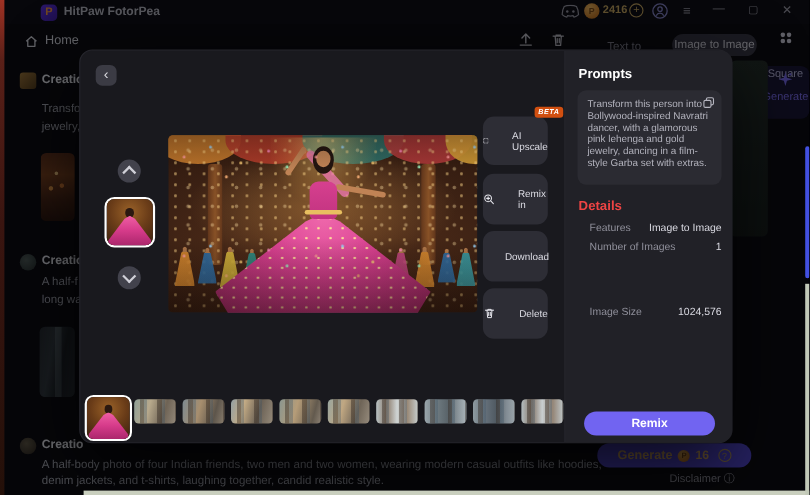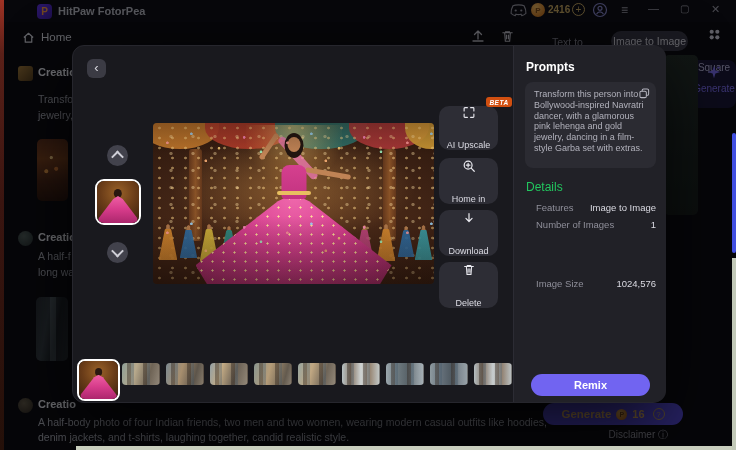--- a/index.html
+++ b/index.html
@@ -140,21 +140,21 @@
   .arm-l{position:absolute;left:36%;top:13%;width:30px;height:5px;background:#c08355;border-radius:3px;transform:rotate(-56deg);}
   .arm-r{position:absolute;left:54%;top:30%;width:46px;height:5px;background:#c08355;border-radius:3px;transform:rotate(10deg);}
   .dupatta{position:absolute;left:42%;top:19%;width:54px;height:8px;background:rgba(240,120,180,0.75);border-radius:4px;transform:rotate(48deg);}
   .hair{position:absolute;left:50%;top:6.5%;width:19px;height:25px;transform:translateX(-50%);background:#221510;border-radius:50%;}
   .head{position:absolute;left:50%;top:8.5%;width:13px;height:15px;transform:translateX(-50%);background:#c08355;border-radius:50%;}
   .heroshade{position:absolute;inset:0;
     background:linear-gradient(180deg,rgba(18,8,4,0.28) 0%,transparent 20%,transparent 58%,rgba(18,8,4,0.45) 100%);}
 
   
   .act{left:366px;width:59px;height:44px;border-radius:10px;background:#2d2d35;
-    display:flex;flex-direction:column;align-items:center;justify-content:center;gap:21px;}
+    display:flex;flex-direction:row;align-items:center;justify-content:center;gap:21px;}
   .a1{top:60px;} .a2{top:112px;height:46px;} .a3{top:164px;height:46px;} .a4{top:216px;height:46px;}
   .act .lbl{font-size:9px;color:#dcdce4;}
   .act svg{color:#e8e8ee;}
   .beta{left:413px;top:51px;width:26px;height:10px;border-radius:3px;background:#d14f10;z-index:2;
     color:#fff;font-size:6.5px;font-weight:bold;font-style:italic;display:flex;align-items:center;justify-content:center;letter-spacing:0.5px;}
 
   
   .film-sel{left:4px;top:313px;width:43px;height:42px;border-radius:8px;border:2px solid #fff;box-sizing:border-box;overflow:hidden;}
   .ft{top:317px;width:38px;height:22px;border-radius:4px;position:absolute;overflow:hidden;}
   .ft::after{content:"";position:absolute;inset:0;
@@ -175,21 +175,21 @@
     background:#2a1810;border-radius:50%;}
   .mini-dancer::after{content:"";position:absolute;left:50%;top:36%;width:94%;height:66%;transform:translateX(-50%);
     clip-path:polygon(50% 0,62% 10%,100% 82%,100% 100%,0 100%,0 82%,38% 10%);
     background:linear-gradient(180deg,#ef5fa4 0%,#d63b8a 48%,#a8256a 100%);}
 
   
   .p-title{left:12px;top:14px;font-size:12px;font-weight:bold;color:#fff;}
   .p-box{left:11px;top:36px;width:131px;height:86px;border-radius:8px;background:#2b2b32;box-sizing:border-box;
     padding:7px 9px;font-size:9px;line-height:10.8px;color:#b2b2bc;}
   .copy-btn{right:6px;top:6px;}
-  .d-title{left:12px;top:134px;font-size:12px;font-weight:normal;color:#22c55e;}
+  .d-title{left:12px;top:134px;font-size:12px;font-weight:bold;color:#ef4444;}
   .d-row{left:11px;width:131px;height:13px;display:flex;justify-content:space-between;}
   .d-row .k{font-size:9.5px;color:#8f8f9a;padding-left:11px;}
   .d-row .v{font-size:9.5px;color:#dadae2;}
   .r1{top:156px;} .r2{top:173px;} .r3{top:204px;margin-top:28px;}
   .remix{left:17px;top:328px;width:119px;height:22px;border-radius:11px;background:#7164f1;
     display:flex;align-items:center;justify-content:center;font-size:11px;font-weight:bold;color:#fff;}
 </style>
 </head>
 <body>
 
@@ -352,21 +352,21 @@
       <svg width="14" height="14" viewBox="0 0 16 16">
           <path d="M2 6V3a1 1 0 0 1 1-1h3M10 2h3a1 1 0 0 1 1 1v3M14 10v3a1 1 0 0 1-1 1h-3M6 14H3a1 1 0 0 1-1-1v-3" stroke="currentColor" fill="none" stroke-width="1.4" stroke-linecap="round"></path>
         </svg>
       <span class="lbl">AI Upscale</span>
     </div>
     <div class="abs act a2">
       <svg width="14" height="14" viewBox="0 0 16 16">
           <circle cx="7" cy="7" r="4.5" stroke="currentColor" fill="none" stroke-width="1.4"></circle>
           <path d="M7 5v4M5 7h4M10.5 10.5L14 14" stroke="currentColor" stroke-width="1.4" stroke-linecap="round"></path>
         </svg>
-      <span class="lbl">Home in</span>
+      <span class="lbl">Remix in</span>
     </div>
     <div class="abs act a3">
       <svg width="14" height="14" viewBox="0 0 16 16">
           <path d="M8 3v9M4.5 8.5L8 12l3.5-3.5" stroke="currentColor" fill="none" stroke-width="1.4" stroke-linecap="round" stroke-linejoin="round"></path>
         </svg>
       <span class="lbl">Download</span>
     </div>
     <div class="abs act a4">
       <svg width="14" height="14" viewBox="0 0 16 16">
           <path d="M3 4h10M6 4V3h4v1M5 4l.7 9h4.6L11 4M7 6.5v4M9 6.5v4" stroke="currentColor" fill="none" stroke-width="1.2" stroke-linecap="round"></path>

